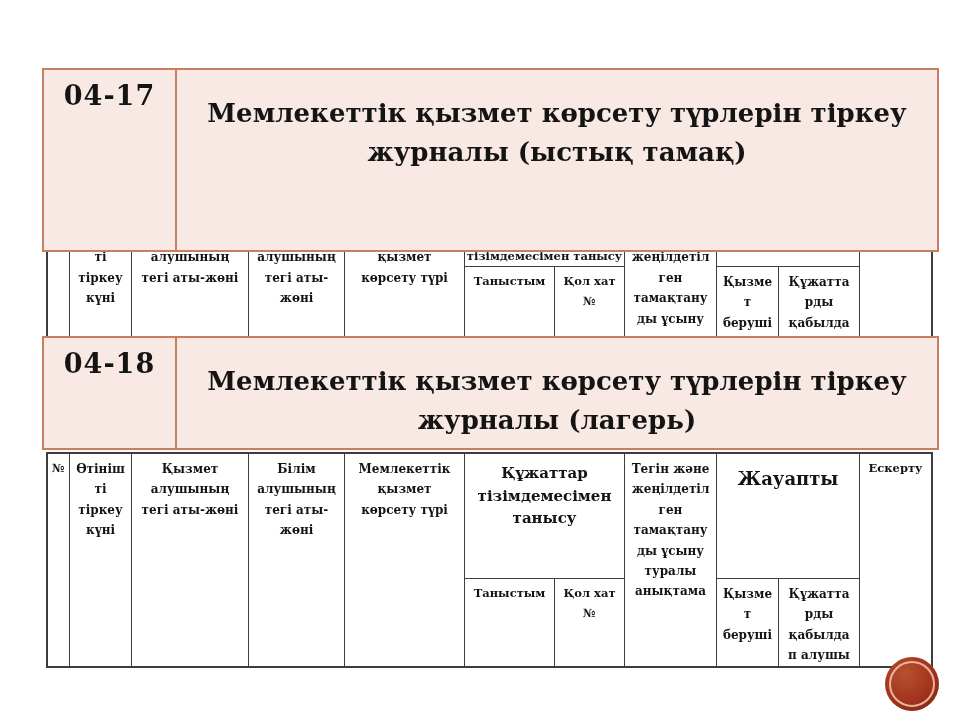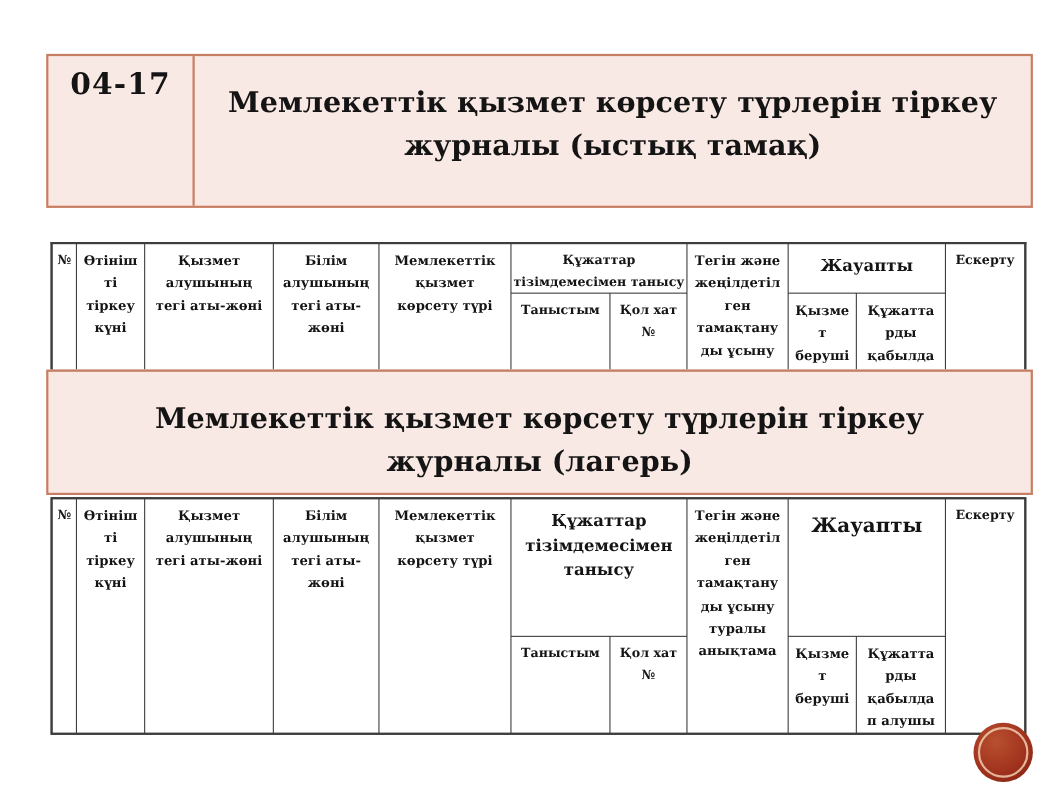--- a/index.html
+++ b/index.html
@@ -33,21 +33,21 @@
               border-radius:50%;z-index:5;cursor:pointer;
               background:radial-gradient(circle at 38% 32%, #b8502f 0%, #a1331e 55%, #7c1d0e 100%);}
   .nav-circle::after{content:"";position:absolute;inset:4px;border-radius:50%;
               border:2px solid rgba(242,205,175,0.85);}
 </style>
 </head>
 <body>
 
 <div class="slide">
 
-  <div class="title-block" style="top:49px;height:140px;">
+  <div class="title-block" style="top:68px;height:184px;">
     <div class="code-cell">04-17</div>
     <div class="title-cell">Мемлекеттік қызмет көрсету түрлерін тіркеу
 журналы (ыстық тамақ)</div>
   </div>
 
   <div class="tbl" id="t1">
     <div class="c r2 fs11">№</div>
     <div class="c r2">Өтініш
 ті
 тіркеу
@@ -76,20 +76,21 @@
 №</div>
     <div class="c">Қызме
 т
 беруші</div>
     <div class="c">Құжатта
 рды
 қабылда</div>
   </div>
 
   <div class="title-block" style="top:336px;height:114px;">
+    <div class="code-cell">04-18</div>
     <div class="title-cell">Мемлекеттік қызмет көрсету түрлерін тіркеу
 журналы (лагерь)</div>
   </div>
 
   <div class="tbl" id="t2">
     <div class="c r2 fs11">№</div>
     <div class="c r2">Өтініш
 ті
 тіркеу
 күні</div>

